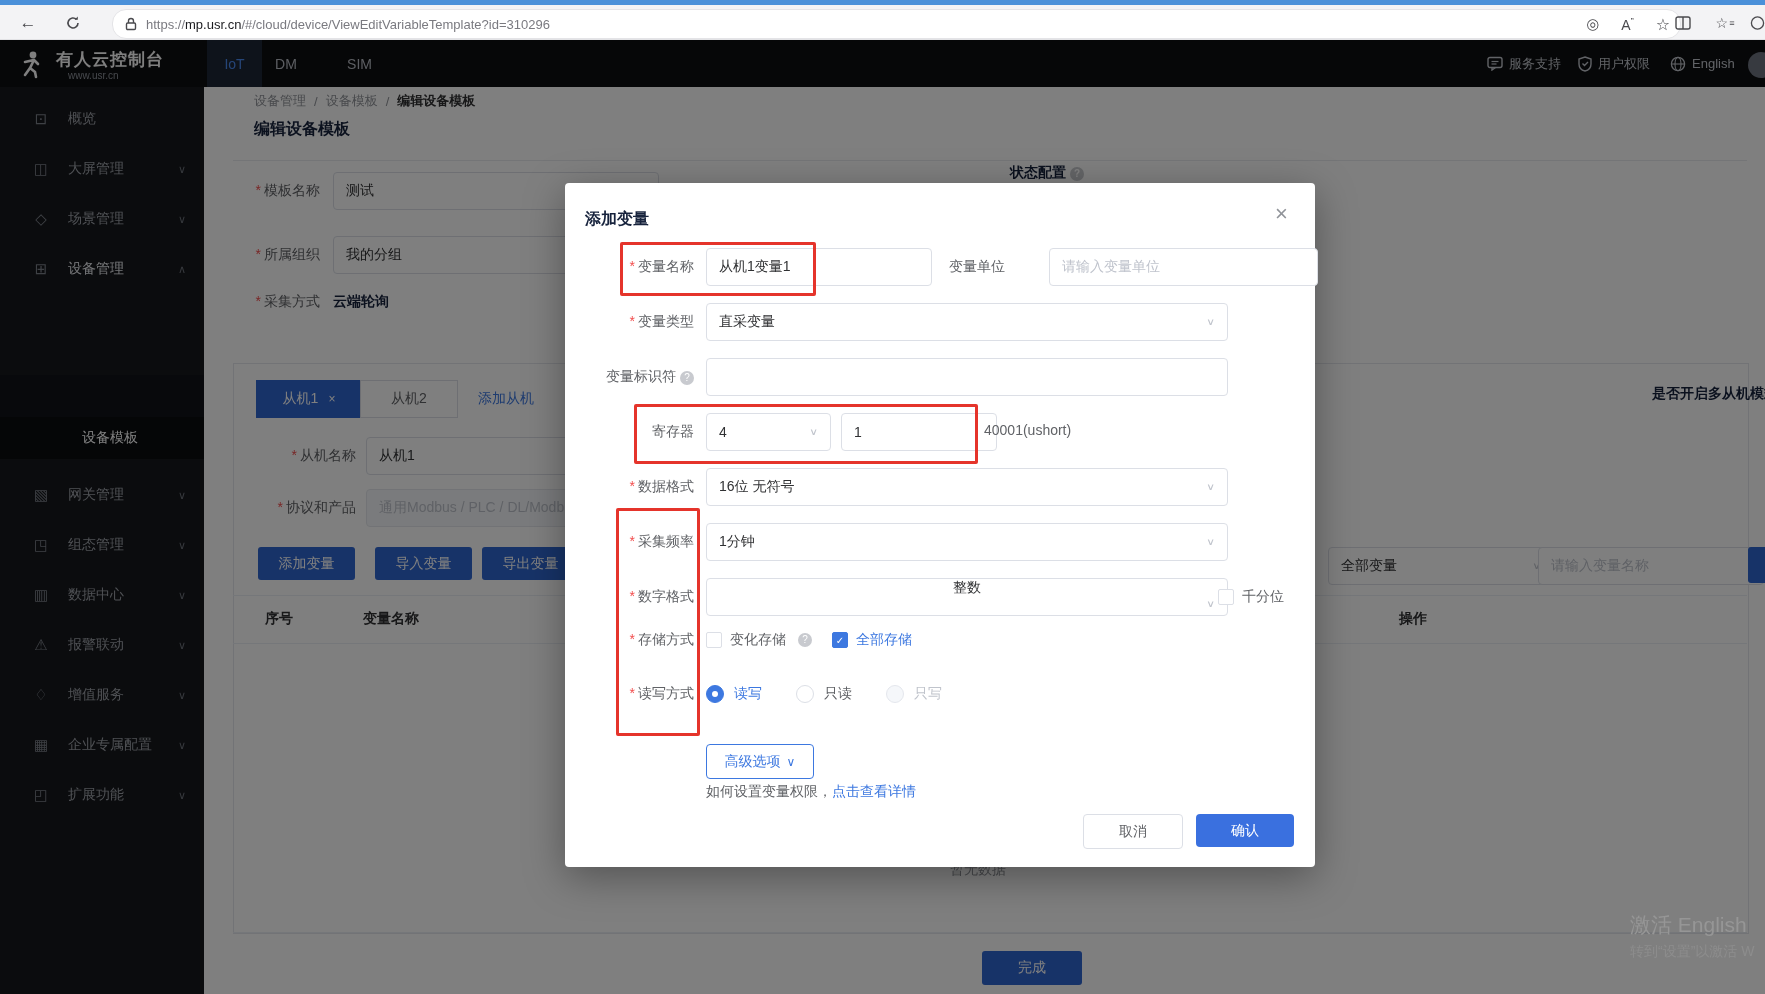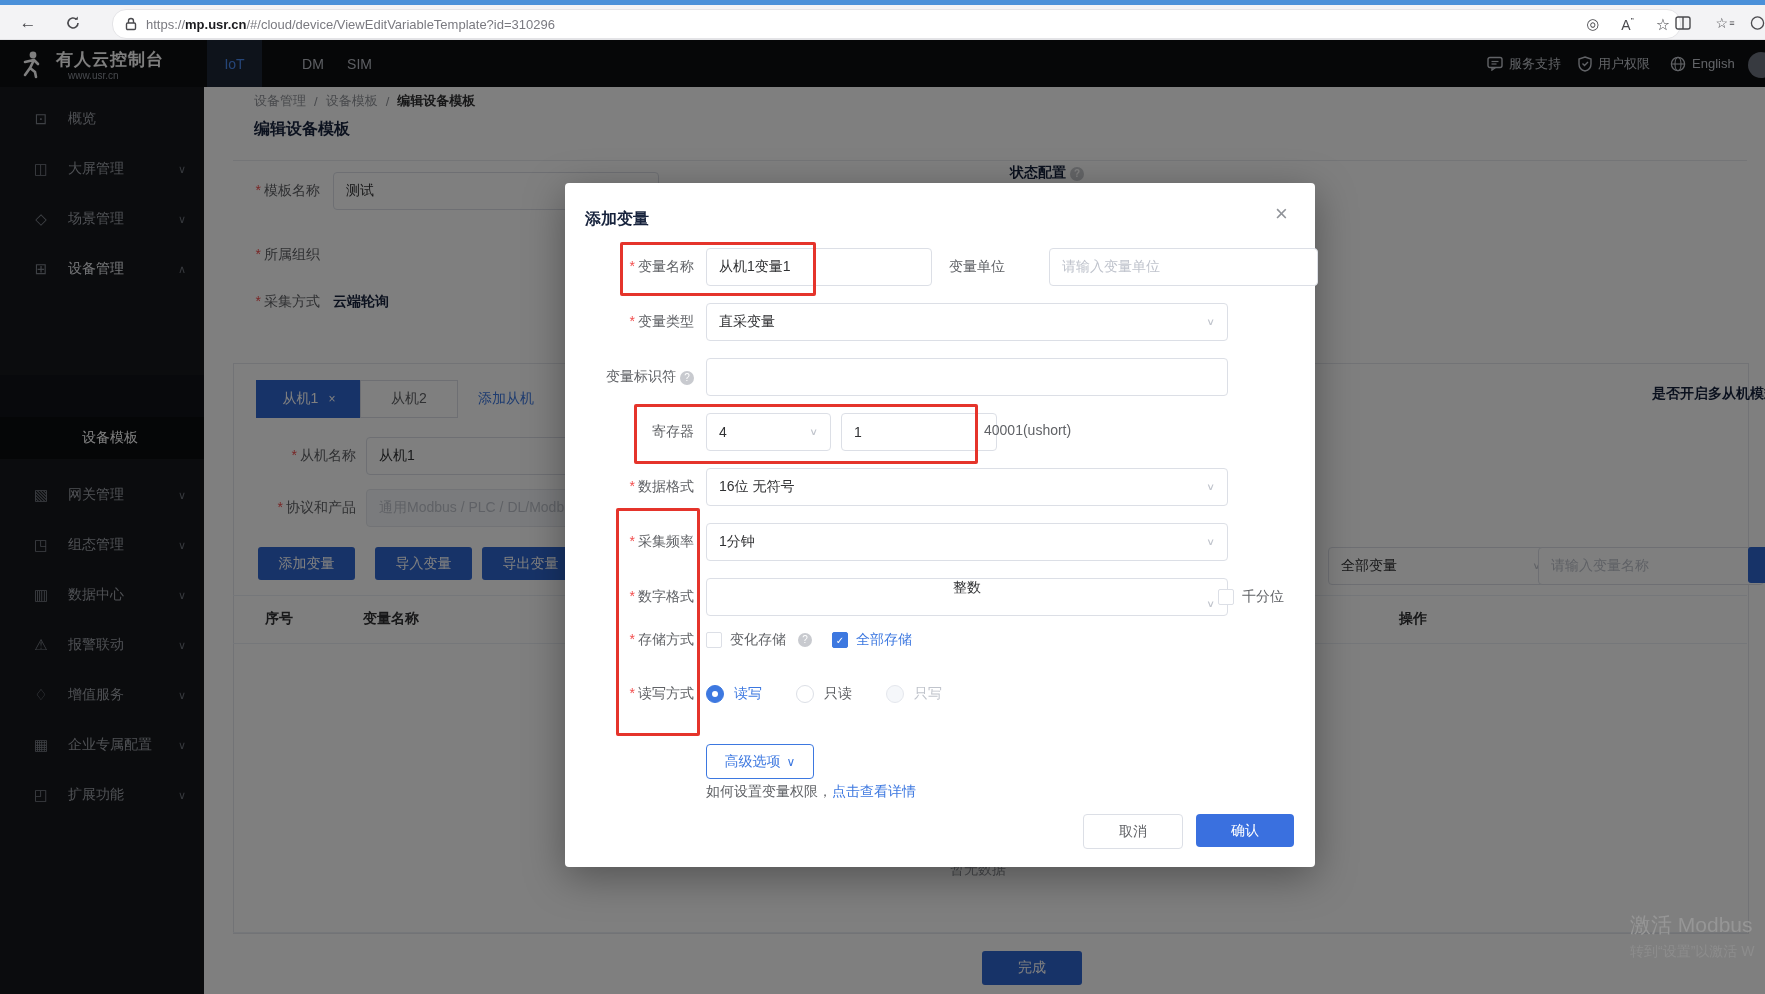--- a/index.html
+++ b/index.html
@@ -6,21 +6,21 @@
   #screen{position:relative;width:1765px;height:994px;overflow:hidden;background:#fff;
     font-family:"Liberation Sans","DejaVu Sans",sans-serif;font-size:14px;color:#303133;}
   .abs{position:absolute;box-sizing:border-box;}
 
   
   .top-strip{left:0;top:0;width:1765px;height:5px;background:#4a90d9;}
   .toolbar{left:0;top:5px;width:1765px;height:35px;background:#f3f3f5;border-bottom:1px solid #e2e2e5;}
   .tb-ico{position:absolute;top:0;height:35px;display:flex;align-items:center;justify-content:center;color:#4a4a4e;font-size:17px;}
   .url-pill{position:absolute;left:112px;top:4px;width:1543px;height:28px;background:#fff;border:1px solid #e4e4e7;border-radius:14px;display:flex;align-items:center;padding:0 12px;}
   .url-text{font-size:13px;color:#7a7a80;white-space:nowrap;overflow:hidden;}
-  .url-host{color:#1b1b1f;font-weight:bold;}
+  .url-host{color:#1b1b1f;font-weight:normal;}
   .pill-right{position:absolute;right:10px;top:0;height:28px;display:flex;align-items:center;gap:22px;color:#4a4a4e;}
   .lockbox{margin-right:9px;display:flex;align-items:center;}
 
   
   .navbar{left:0;top:40px;width:1765px;height:47px;background:#0d0e10;z-index:1;}
   .nav-logo-ico{position:absolute;left:16px;top:9px;}
   .nav-title{position:absolute;left:56px;top:8px;color:#fff;font-size:17px;font-weight:bold;letter-spacing:1px;}
   .nav-sub{position:absolute;left:68px;top:30px;color:#8e939b;font-size:10px;}
   .nav-item{position:absolute;top:0;height:47px;display:flex;align-items:center;justify-content:center;color:#b9bdc5;font-size:14px;cursor:pointer;}
   .nav-item.active{background:#1d2737;color:#4b8af0;}
@@ -130,21 +130,21 @@
   <div class="abs navbar">
     <span class="nav-logo-ico">
       <svg width="30" height="30" viewBox="0 0 30 30">
           <circle cx="17" cy="6" r="3.4" fill="#fff"></circle>
           <path d="M9 13 L18 11 L22 15 M18 11 L14 19 L9 26 M14 19 L19 23 L20 28" stroke="#fff" stroke-width="2.6" fill="none" stroke-linecap="round"></path>
         </svg>
     </span>
     <span class="nav-title">有人云控制台</span>
     <span class="nav-sub">www.usr.cn</span>
     <div class="nav-item active" style="left:207px;width:55px;">IoT</div>
-    <div class="nav-item" style="left:288px;width:50px;">DM</div>
+    <div class="nav-item" style="left:261px;width:50px;">DM</div>
     <div class="nav-item" style="left:332px;width:55px;">SIM</div>
     <div class="nav-item" style="left:395px;width:85px;margin-top:47px;">官方商城</div>
     <div class="nav-right" style="left:1487px;">
       <svg width="16" height="15" viewBox="0 0 16 15">
           <rect x="1" y="1.5" width="14" height="10" rx="2" fill="none" stroke="#c3c7ce" stroke-width="1.4"></rect>
           <path d="M5 11.5 L5 14 L8.5 11.5" fill="none" stroke="#c3c7ce" stroke-width="1.4"></path>
           <line x1="4.5" y1="5.5" x2="11.5" y2="5.5" stroke="#c3c7ce" stroke-width="1.2"></line>
           <line x1="4.5" y1="8" x2="9.5" y2="8" stroke="#c3c7ce" stroke-width="1.2"></line>
         </svg>
       <span>服务支持</span>
@@ -238,20 +238,23 @@
     </div>
     <div class="page-title">编辑设备模板</div>
     <div class="title-line"></div>
 
     <div class="f-label" style="left:20px;top:85px;width:96px;"><span class="req">*</span><span>模板名称</span></div>
     <div class="inp" style="left:129px;top:85px;width:300px;">
         <span>测试</span>
       </div>
 
     <div class="f-label" style="left:20px;top:149px;width:96px;"><span class="req">*</span><span>所属组织</span></div>
+    <div class="inp" style="left:129px;top:149px;width:300px;">
+        <span>我的分组</span>
+      </div>
 
     <div class="f-label" style="left:20px;top:196px;width:96px;"><span class="req">*</span><span>采集方式</span></div>
     <div class="f-label bold-val" style="left:129px;top:196px;width:120px;text-align:left;">云端轮询</div>
 
     <div class="f-label" style="left:806px;top:67px;width:80px;text-align:left;font-weight:bold;color:#17233d;"><span>状态配置</span><span class="qmark">?</span></div>
 
     <div class="panel"></div>
 
     <div class="tab active" style="left:52px;top:293px;width:104px;">
       <span>从机1</span>
@@ -387,17 +390,17 @@
 
     <div class="m-cancel">取消</div>
     <div class="m-ok">确认</div>
   </div>
 
   <div class="redbox" style="left:620px;top:242px;width:190px;height:48px;"></div>
   <div class="redbox" style="left:634px;top:404px;width:338px;height:54px;"></div>
   <div class="redbox" style="left:616px;top:508px;width:78px;height:222px;"></div>
 
   <div class="abs watermark" style="left:1630px;top:911px;">
-    <div class="wm1">激活 Modbus</div>
+    <div class="wm1">激活 English</div>
     <div class="wm2">转到“设置”以激活 W</div>
   </div>
 
 </div>
 
 </body></html>

